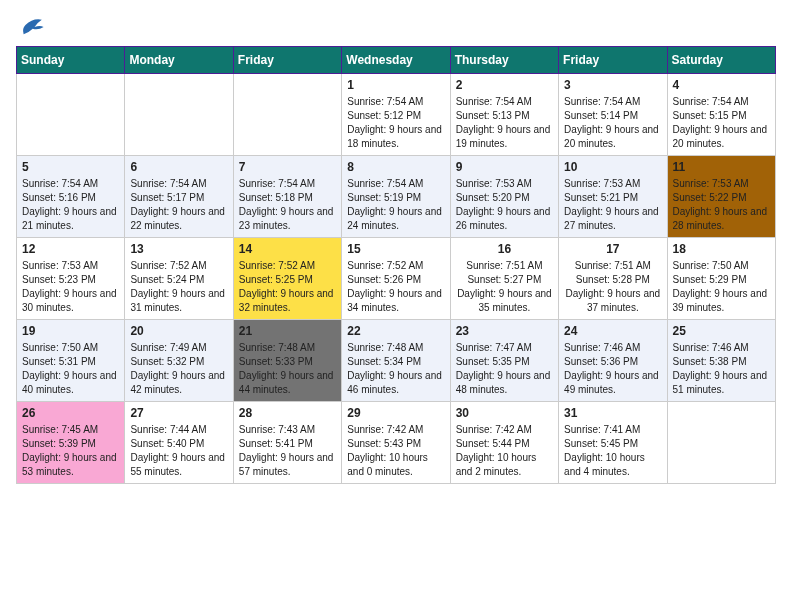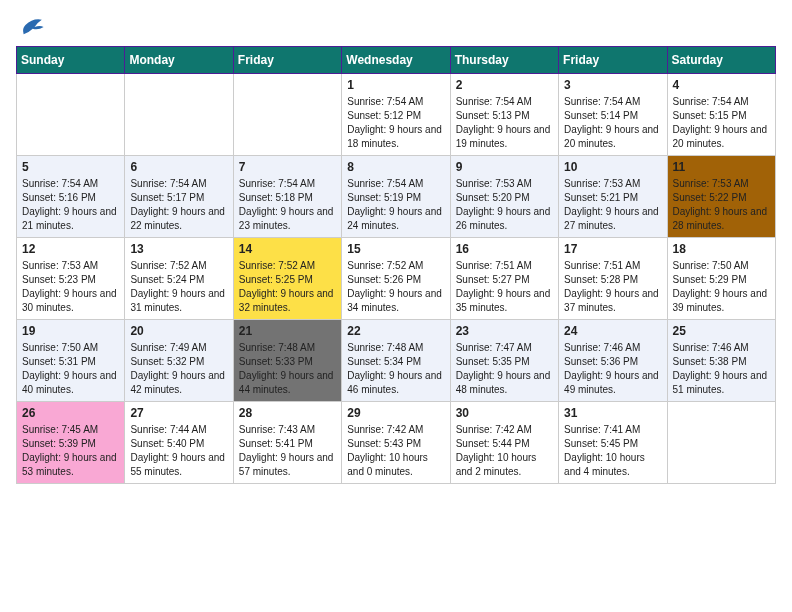--- a/index.html
+++ b/index.html
@@ -174,25 +174,25 @@
           <div class="day-info">Sunrise: 7:52 AM<br>Sunset: 5:24 PM<br>Daylight: 9 hours and 31 minutes.</div>
         </td>
         <td style="background: #fde047;">
           <div class="day-num">14</div>
           <div class="day-info">Sunrise: 7:52 AM<br>Sunset: 5:25 PM<br>Daylight: 9 hours and 32 minutes.</div>
         </td>
         <td style="background: rgb(255, 255, 255);">
           <div class="day-num">15</div>
           <div class="day-info">Sunrise: 7:52 AM<br>Sunset: 5:26 PM<br>Daylight: 9 hours and 34 minutes.</div>
         </td>
-        <td style="background: rgb(255, 255, 255);">
+        <td style="background: rgb(255, 255, 255); text-align: center;">
           <div class="day-num">16</div>
           <div class="day-info">Sunrise: 7:51 AM<br>Sunset: 5:27 PM<br>Daylight: 9 hours and 35 minutes.</div>
         </td>
-        <td style="background: rgb(255, 255, 255);">
+        <td style="background: rgb(255, 255, 255); text-align: center;">
           <div class="day-num">17</div>
           <div class="day-info">Sunrise: 7:51 AM<br>Sunset: 5:28 PM<br>Daylight: 9 hours and 37 minutes.</div>
         </td>
         <td style="background: rgb(255, 255, 255); margin-left: 44px;">
           <div class="day-num">18</div>
           <div class="day-info">Sunrise: 7:50 AM<br>Sunset: 5:29 PM<br>Daylight: 9 hours and 39 minutes.</div>
         </td>
       </tr>
       <tr>
         <td style="background: rgb(238, 242, 250);">

